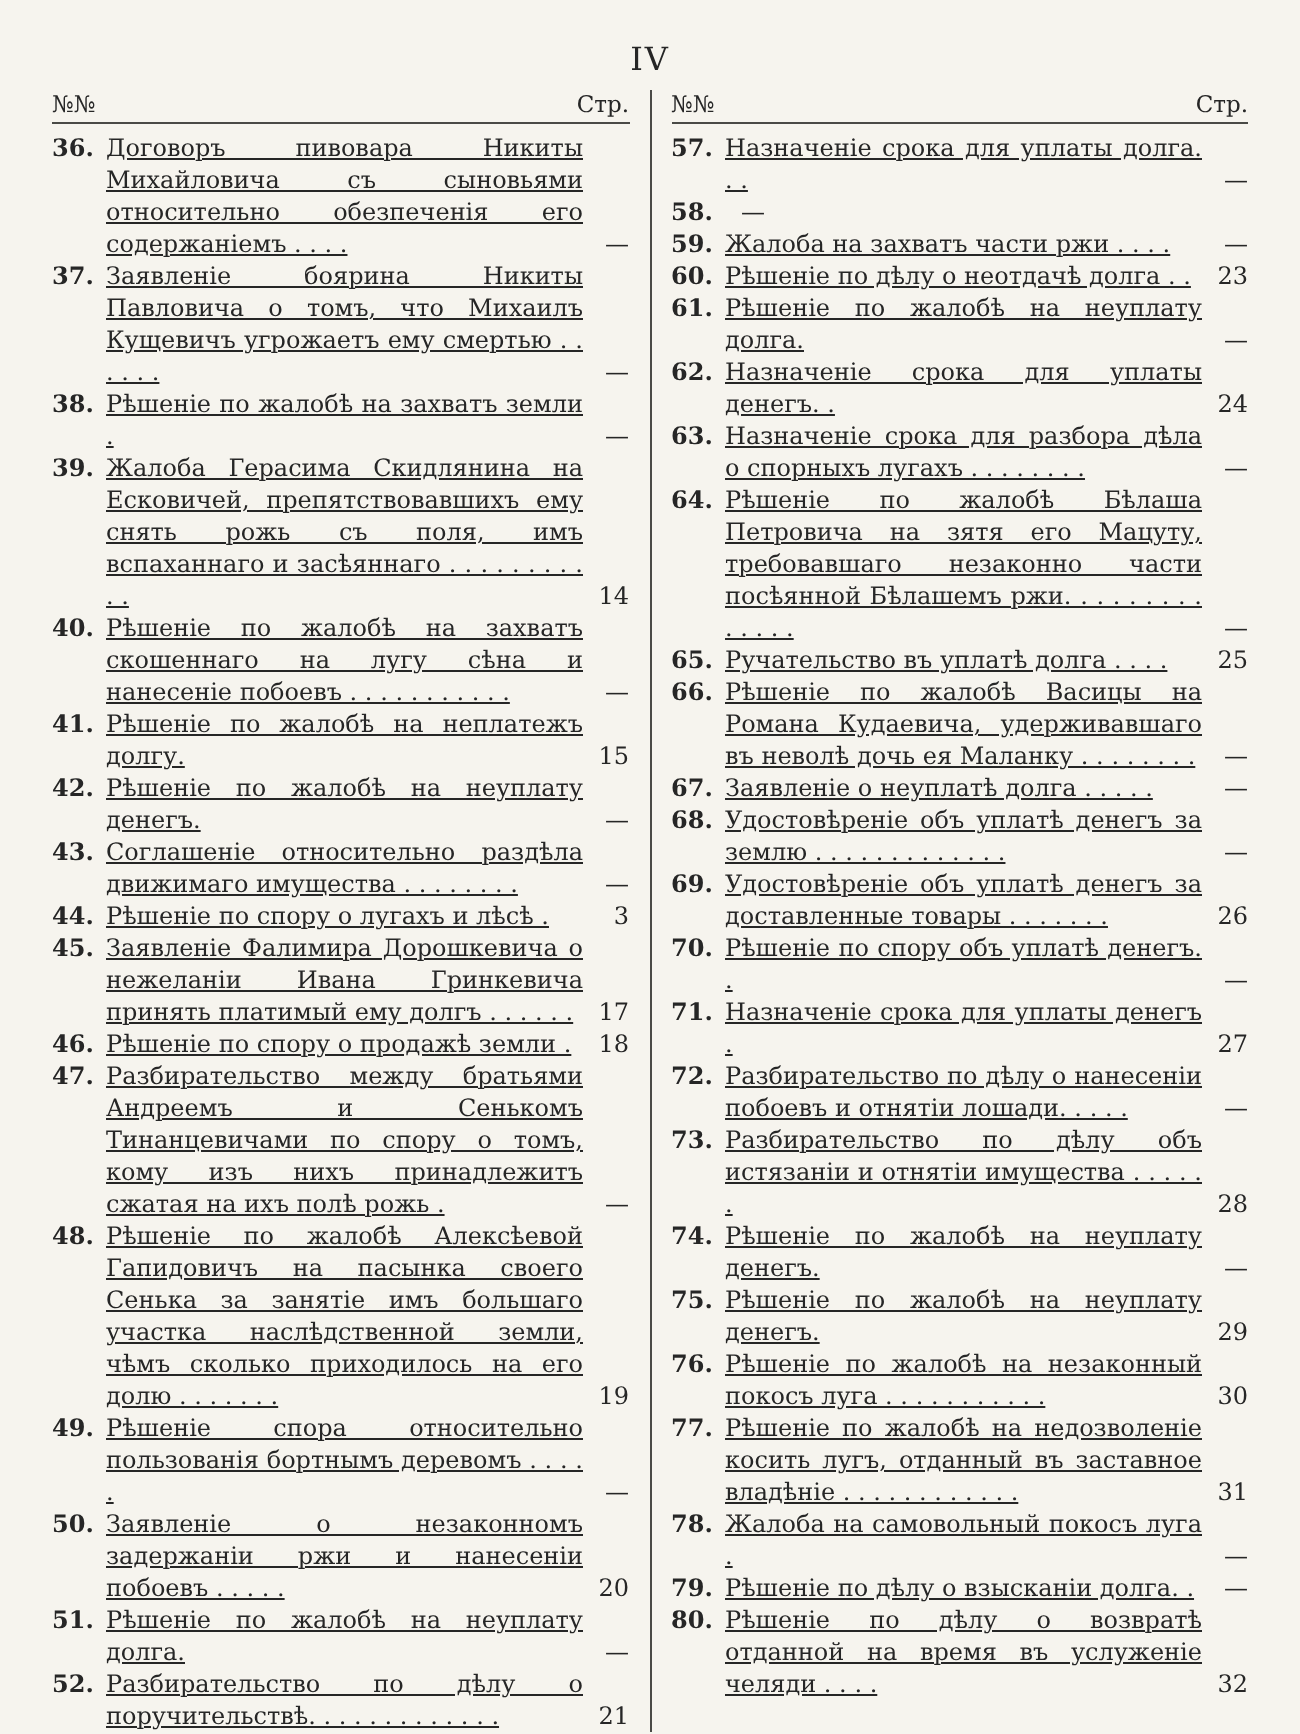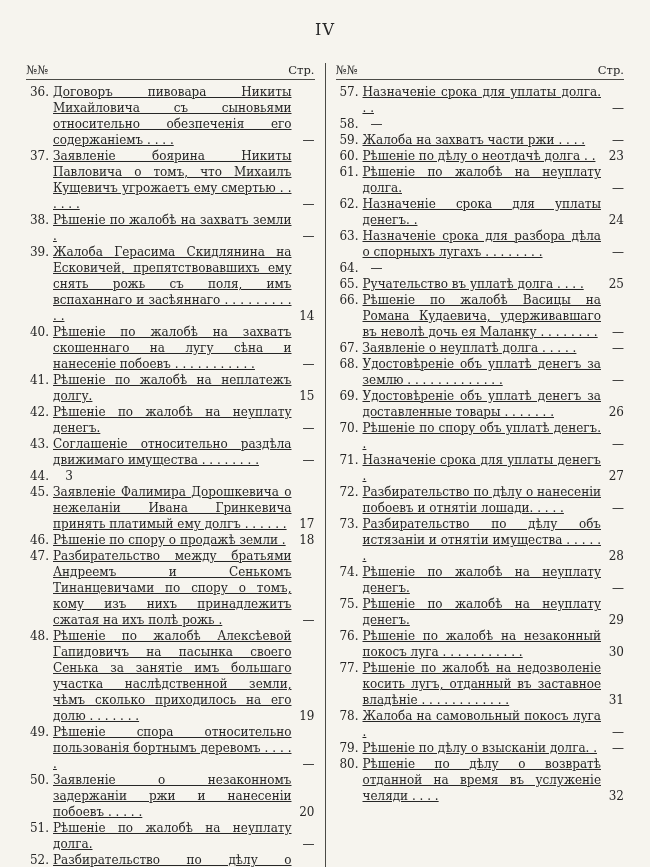--- a/index.html
+++ b/index.html
@@ -12,21 +12,21 @@
     background: var(--paper, #f6f4ee);
     color: var(--ink, #262626);
     font-family: "DejaVu Serif", serif;
     padding: 20px 26px 8px 26px;
     overflow: hidden;
   }
   .roman-head {
     text-align: center;
     font-size: 16px;
     letter-spacing: 1px;
-    margin-bottom: 24px;
+    margin-bottom: 6px;
     font-weight: normal;
   }
   .columns {
     display: flex;
     align-items: stretch;
   }
   .col { flex: 1 1 0; min-width: 0; }
   .divider {
     flex: 0 0 1px;
     background: #4a4a46;
@@ -41,24 +41,23 @@
     margin-bottom: 4px;
   }
   .col-head .pages-label { }
   .entry {
     display: flex;
     font-size: 12px;
     line-height: 16px;
   }
   .entry-num {
     flex: 0 0 27px;
-    font-weight: normal;
+    font-weight: bold;
     white-space: nowrap;
     align-self: flex-start;
-    text-align: center;
   }
   .entry-text {
     flex: 1 1 auto;
     min-width: 0;
     text-align: justify;
     padding-right: 3px;
     text-decoration: underline;
   }
   .entry-page {
     flex: 0 0 20px;
@@ -115,20 +114,21 @@
             <span class="entry-text">Рѣшеніе по жалобѣ на неуплату денегъ.</span>
             <span class="entry-page">—</span>
           </div>
           <div class="entry">
             <span class="entry-num">43.</span>
             <span class="entry-text">Соглашеніе относительно раздѣла движимаго имущества . . . . . . . .</span>
             <span class="entry-page">—</span>
           </div>
           <div class="entry">
             <span class="entry-num">44.</span>
+            <span class="entry-text">Рѣшеніе по спору о лугахъ и лѣсѣ .</span>
             <span class="entry-page">3</span>
           </div>
           <div class="entry">
             <span class="entry-num">45.</span>
             <span class="entry-text">Заявленіе Фалимира Дорошкевича о нежеланіи Ивана Гринкевича принять платимый ему долгъ . . . . . .</span>
             <span class="entry-page">17</span>
           </div>
           <div class="entry">
             <span class="entry-num">46.</span>
             <span class="entry-text">Рѣшеніе по спору о продажѣ земли .</span>
@@ -204,20 +204,21 @@
             <span class="entry-text">Назначеніе срока для уплаты денегъ. .</span>
             <span class="entry-page">24</span>
           </div>
           <div class="entry">
             <span class="entry-num">63.</span>
             <span class="entry-text">Назначеніе срока для разбора дѣла о спорныхъ лугахъ . . . . . . . .</span>
             <span class="entry-page">—</span>
           </div>
           <div class="entry">
             <span class="entry-num">64.</span>
+            <span class="entry-text">Рѣшеніе по жалобѣ Бѣлаша Петровича на зятя его Мацуту, требовавшаго незаконно части посѣянной Бѣлашемъ ржи. . . . . . . . . . . . . .</span>
             <span class="entry-page">—</span>
           </div>
           <div class="entry">
             <span class="entry-num">65.</span>
             <span class="entry-text">Ручательство въ уплатѣ долга . . . .</span>
             <span class="entry-page">25</span>
           </div>
           <div class="entry">
             <span class="entry-num">66.</span>
             <span class="entry-text">Рѣшеніе по жалобѣ Васицы на Романа Кудаевича, удерживавшаго въ неволѣ дочь ея Маланку . . . . . . . .</span>

